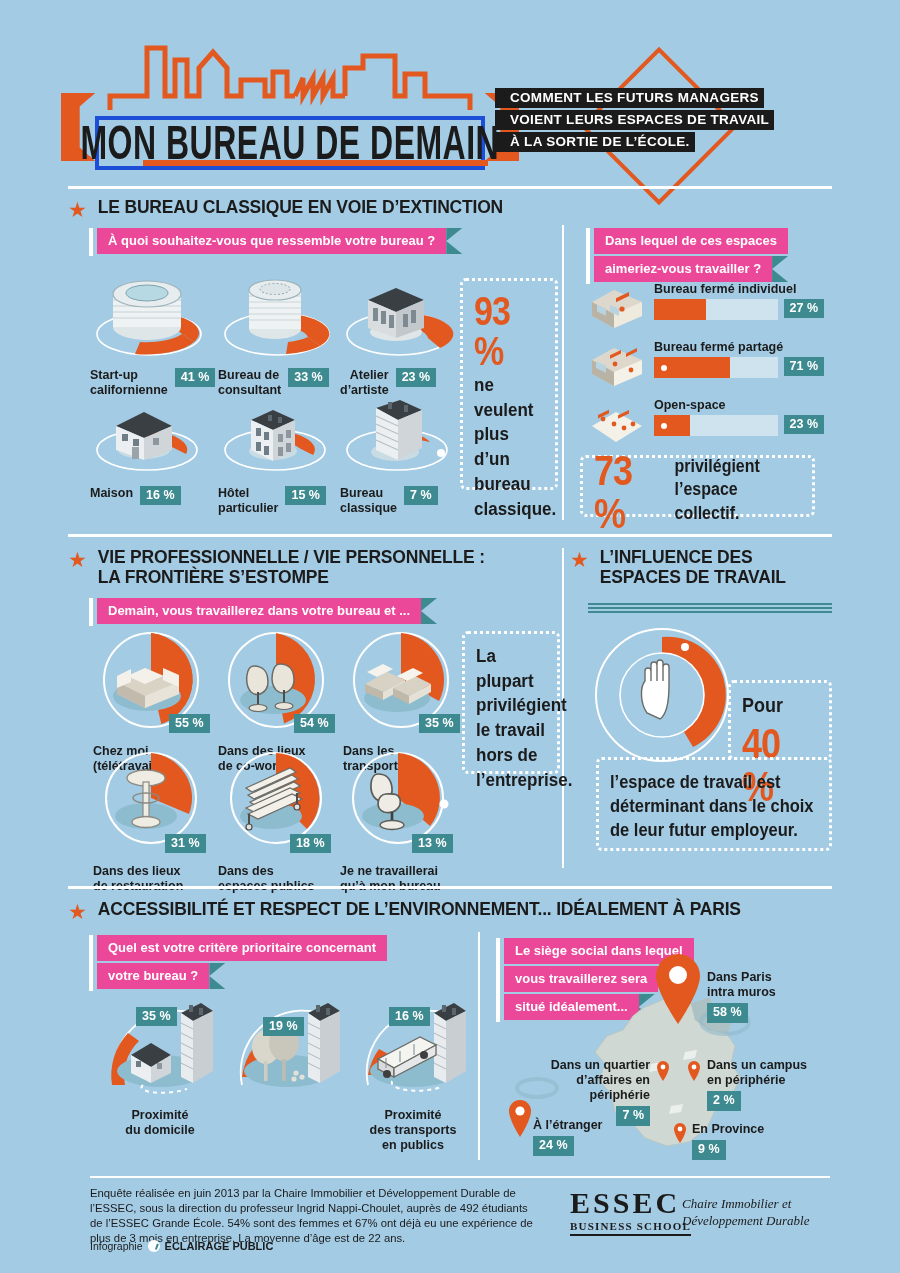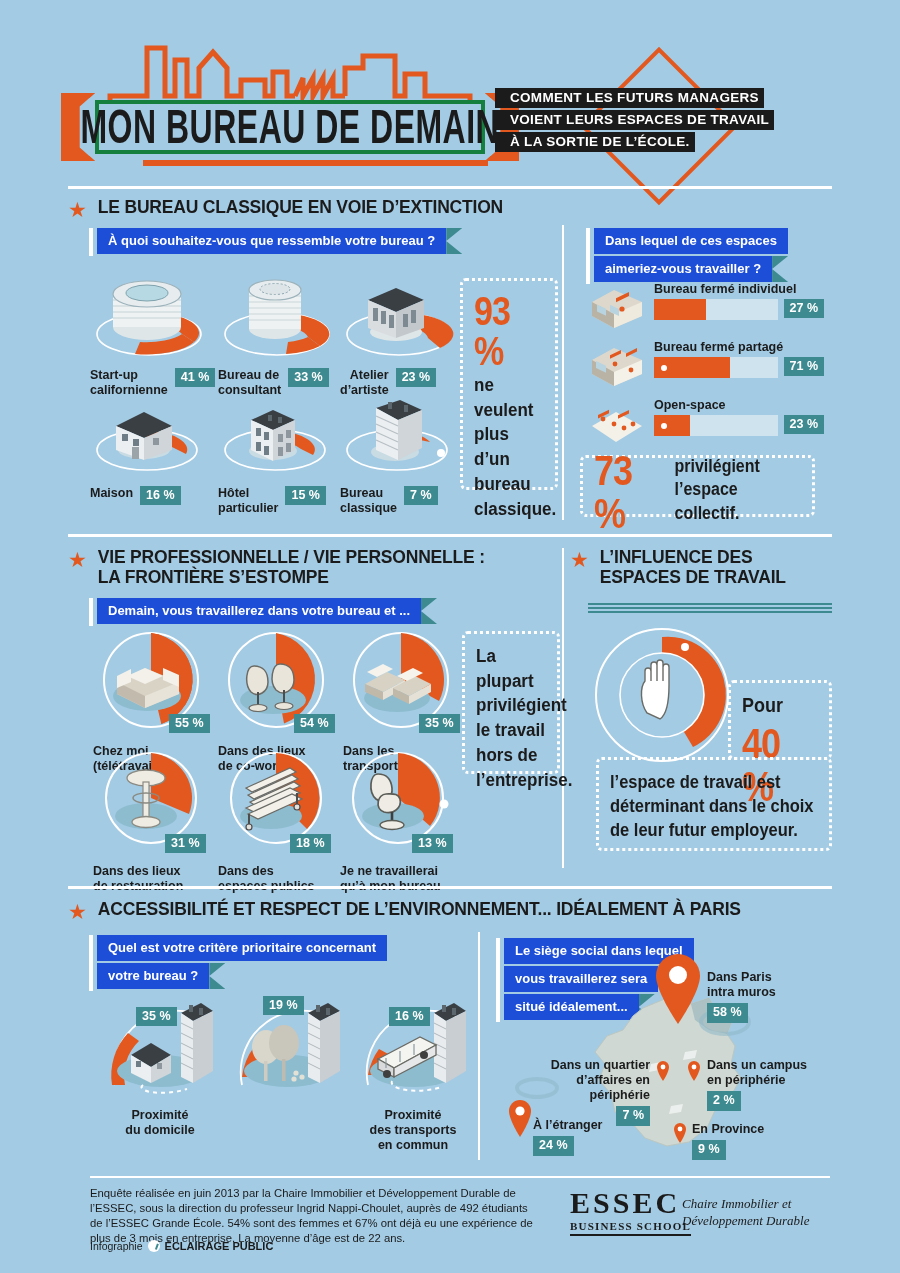--- a/index.html
+++ b/index.html
@@ -9,22 +9,22 @@
     font-family:"Liberation Sans", sans-serif;
     color:#1b1b1b;
     position:relative;
   }
   .page { position:relative; width:900px; height:1273px; }
 
   
   .header { position:absolute; left:0; top:0; width:900px; height:175px; }
   .logo-wrap { position:absolute; left:95px; top:38px; width:390px; height:130px; }
   .skyline { position:absolute; left:0; top:0; width:390px; height:75px; }
-  .logo-band { position:absolute; left:0; top:62px; width:390px; height:54px;
-      border:4px solid #15803d; background:#a3cbe4; display:flex;
+  .logo-band { position:absolute; left:0; top:78px; width:390px; height:54px;
+      border:4px solid #1d4ed8; background:#a3cbe4; display:flex;
       align-items:center; justify-content:center; }
   .logo-text { font-family:"Liberation Sans", sans-serif; font-weight:bold;
       font-size:33px; letter-spacing:0.5px; color:#1b1b1b;
       transform:scaleY(1.45) scaleX(0.97); transform-origin:center;
       white-space:nowrap; }
   .logo-underline { position:absolute; left:48px; top:122px; width:345px; height:6px; background:#e2581e; }
   .bracket-l, .bracket-r { position:absolute; top:55px; width:34px; height:68px; }
   .bracket-l { left:-34px; border:5px solid #e2581e; border-right:none;
       clip-path:polygon(0 0,100% 0,55% 20%,55% 80%,100% 100%,0 100%); background:#e2581e; }
   .bracket-r { left:390px; border:5px solid #e2581e; border-left:none;
@@ -41,21 +41,21 @@
   .hr-white { position:absolute; left:68px; width:764px; height:3px; background:#ffffff; }
   .vdiv { position:absolute; width:2px; background:#ffffff; }
 
   .sec-head { position:absolute; display:flex; align-items:flex-start; gap:11px; }
   .star { color:#e2581e; font-size:21px; line-height:1; margin-top:1px; }
   .sec-title { font-weight:bold; font-size:17.5px; letter-spacing:-0.2px; line-height:1.13; color:#1b1b1b; }
 
   
   .ribbon { position:absolute; display:flex; flex-direction:column; align-items:flex-start; }
   .ribbon::before { content:""; position:absolute; left:-8px; top:0; bottom:0; width:4px; background:#ffffff; }
-  .rb-line { background:#1d4ed8; color:#ffffff; font-weight:bold; font-size:13px;
+  .rb-line { background:#ec4899; color:#ffffff; font-weight:bold; font-size:13px;
       padding:5px 11px 6px 11px; position:relative; white-space:nowrap; margin-bottom:2px; }
   .rb-line.tail::after { content:""; position:absolute; right:-16px; top:0; width:16px; height:100%;
       background:#3d8a90; clip-path:polygon(0 0,100% 0,0 50%,100% 100%,0 100%); }
 
   
   .pct { background:#3d8a90; color:#ffffff; font-weight:bold; font-size:12.5px;
       padding:2px 6px 3px 6px; display:inline-block; white-space:nowrap; }
 
   
   .item { position:absolute; }
@@ -677,21 +677,21 @@
         <rect x="42" y="76" width="3.5" height="20" fill="#cfcbc0"></rect>
         <ellipse cx="62" cy="58" rx="15" ry="18" fill="#c9c6bb"></ellipse>
         <rect x="60" y="74" width="3.5" height="22" fill="#bfbbb0"></rect>
       </g>
       <g fill="#e3e0d6">
         <circle cx="74" cy="88" r="2.6"></circle>
           <circle cx="80" cy="92" r="2.6"></circle>
           <circle cx="72" cy="94" r="2.6"></circle>
       </g>
     </svg>
-    <span class="pct" style="position:absolute; left:41px; top:11px;">19 %</span>
+    <span class="pct" style="position:absolute; left:41px; top:32px;">19 %</span>
   </div>
 
   <div class="item" style="left:348px; top:985px;">
     <svg width="130" height="115" viewBox="0 0 130 115">
       <path d="M20 100 A62 62 0 0 1 112 34" fill="none" stroke="#ffffff" stroke-width="1.8"></path>
       <path d="M20 90 A62 62 0 0 1 31 64 L42 70 A48 48 0 0 0 33 90 Z" fill="#e2581e"></path>
       <ellipse cx="66" cy="86" rx="44" ry="16" fill="#8dbccf"></ellipse>
       <g>
         <path d="M86 28 L106 18 L118 26 L98 36 Z" fill="#3a3f44"></path>
         <path d="M86 28 L86 92 L98 98 L98 36 Z" fill="#e9ecee"></path>
@@ -717,21 +717,21 @@
         </g>
         <circle cx="39" cy="89" r="4" fill="#3f3f3f"></circle>
         <circle cx="76" cy="70" r="4" fill="#3f3f3f"></circle>
       </g>
       <path d="M44 96 C40 104 68 110 94 102" fill="none" stroke="#ffffff" stroke-width="2" stroke-dasharray="4 4"></path>
     </svg>
     <span class="pct" style="position:absolute; left:41px; top:22px;">16 %</span>
     <div class="item-label" style="text-align:center; width:130px; margin-top:4px;">
       <span>Proximité</span><br>
       <span>des transports</span><br>
-      <span>en commun</span>
+      <span>en publics</span>
     </div>
   </div>
 
   <div class="ribbon" style="left:504px; top:938px;">
     <div class="rb-line">Le siège social dans lequel</div>
     <div class="rb-line">vous travaillerez sera</div>
     <div class="rb-line tail">situé idéalement...</div>
   </div>
 
   <div class="mapwrap" style="left:495px; top:960px; width:360px; height:205px;">

